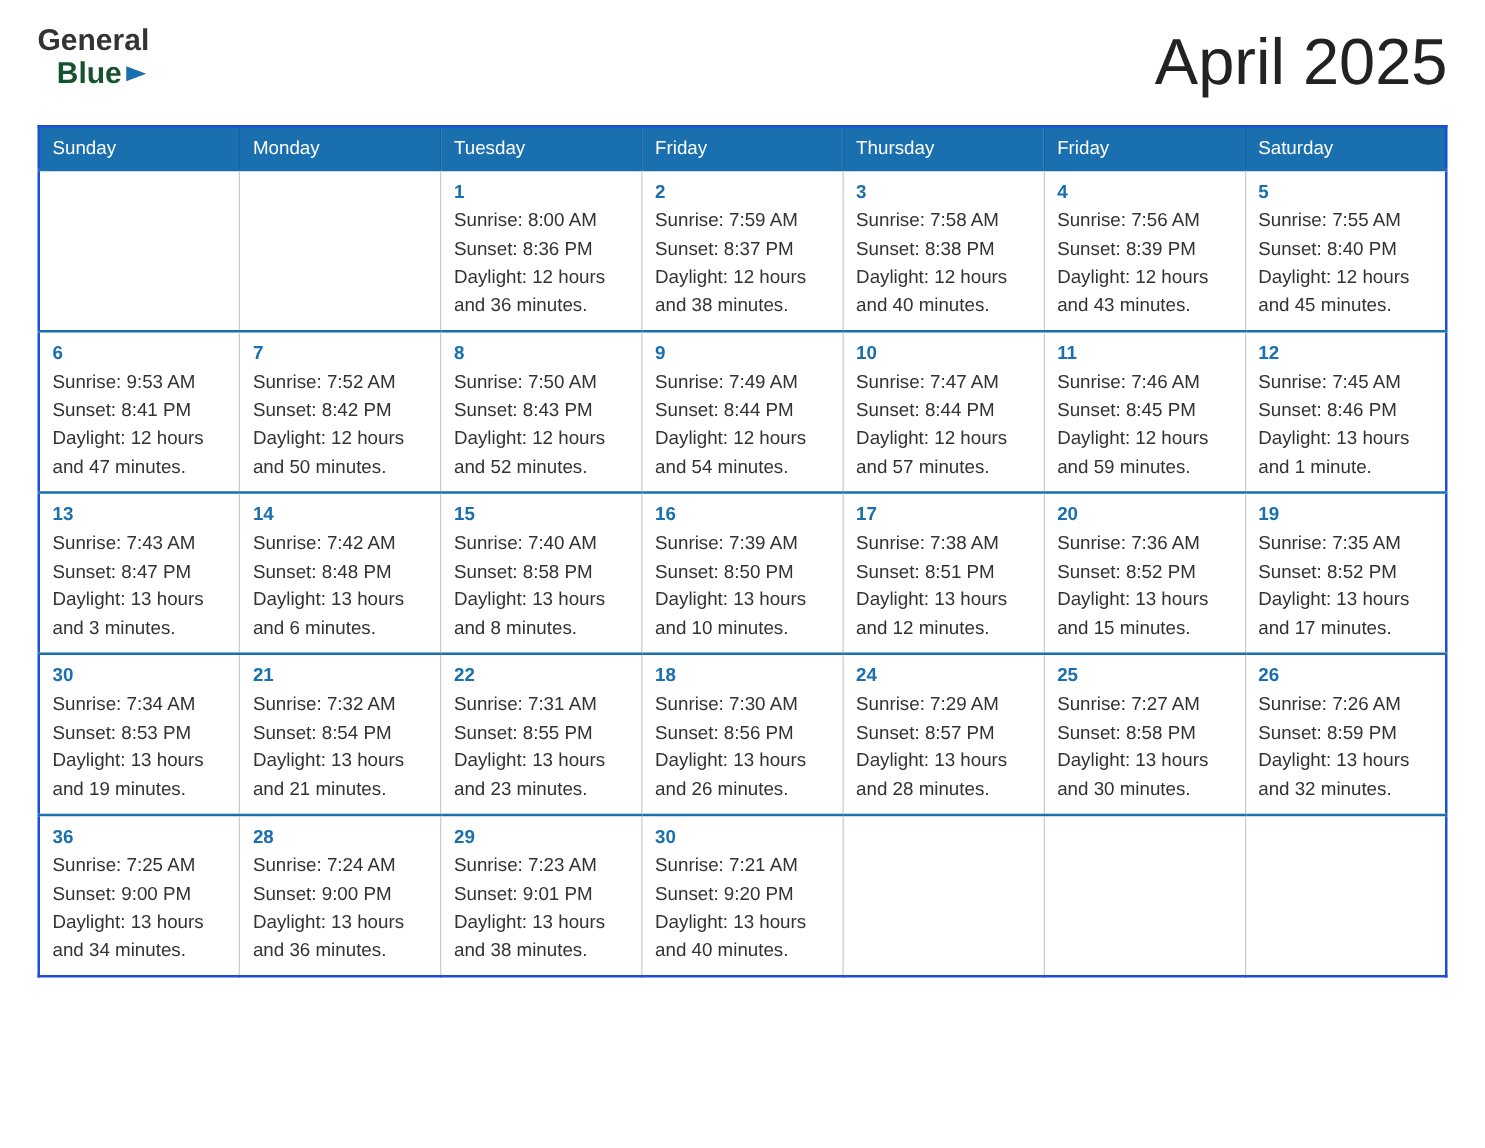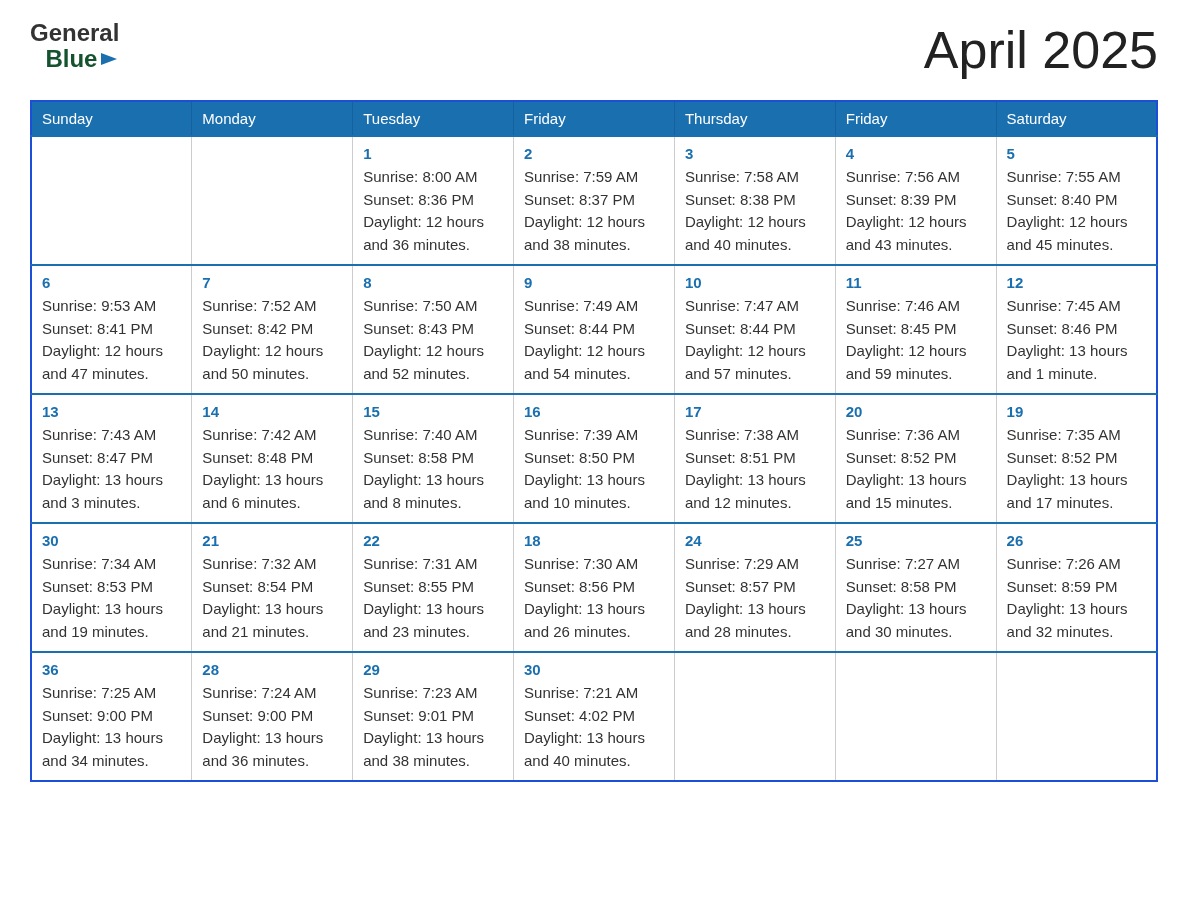--- a/index.html
+++ b/index.html
@@ -321,21 +321,21 @@
         <td>
           <div class="day-number">29</div>
           <div class="day-info">Sunrise: 7:23 AM
 Sunset: 9:01 PM
 Daylight: 13 hours
 and 38 minutes.</div>
         </td>
         <td>
           <div class="day-number">30</div>
           <div class="day-info">Sunrise: 7:21 AM
-Sunset: 4:02 PM
+Sunset: 9:20 PM
 Daylight: 13 hours
 and 40 minutes.</div>
         </td>
         <td class="empty-cell"></td>
         <td class="empty-cell"></td>
         <td class="empty-cell"></td>
       </tr>
     </tbody>
 </table>
 

